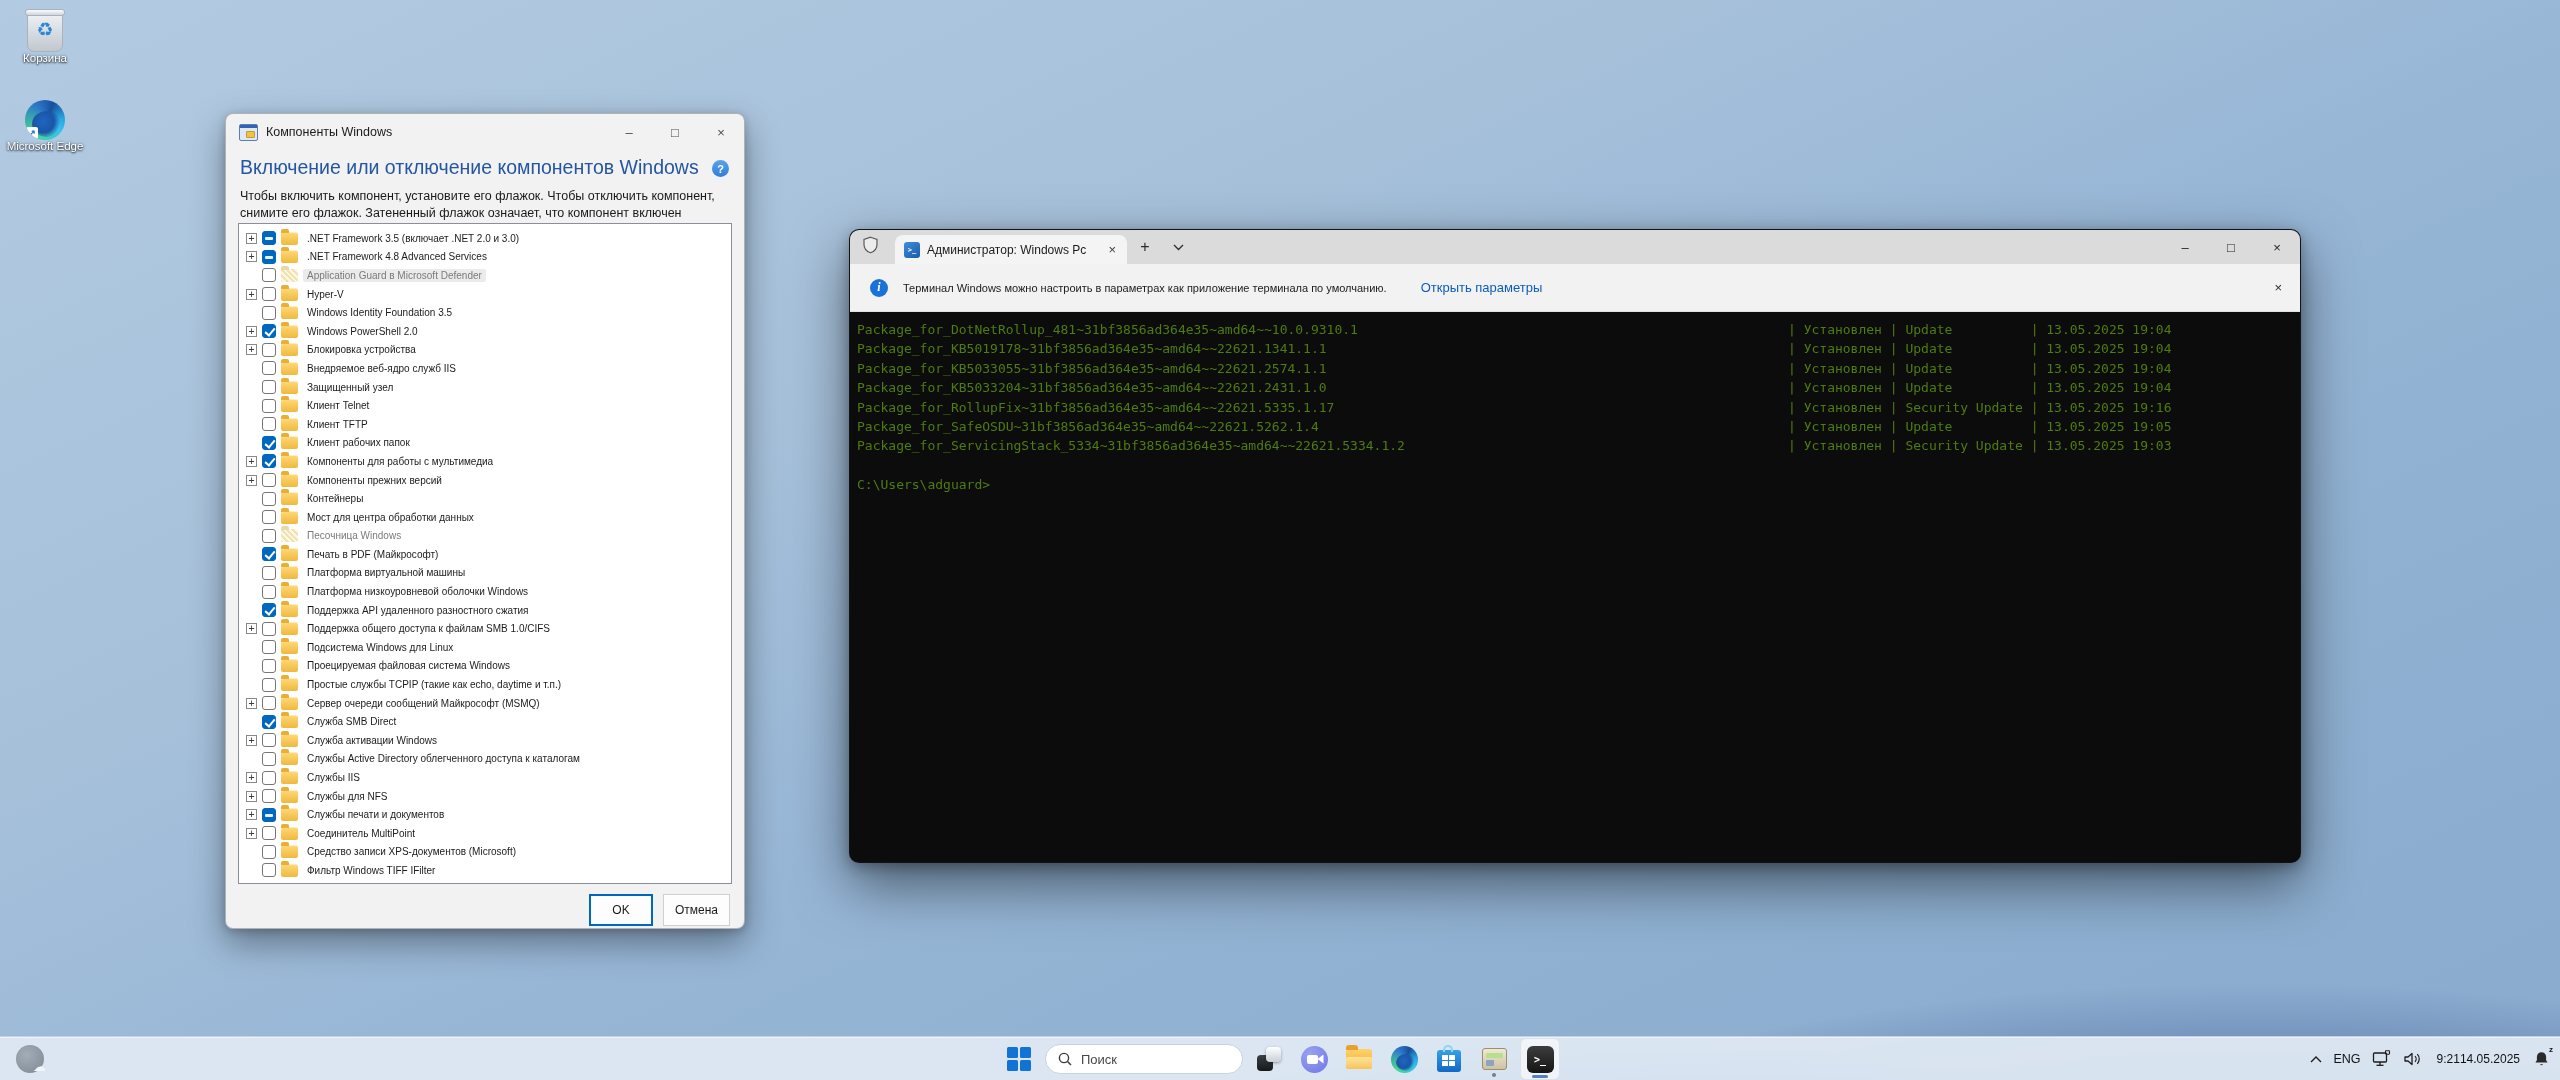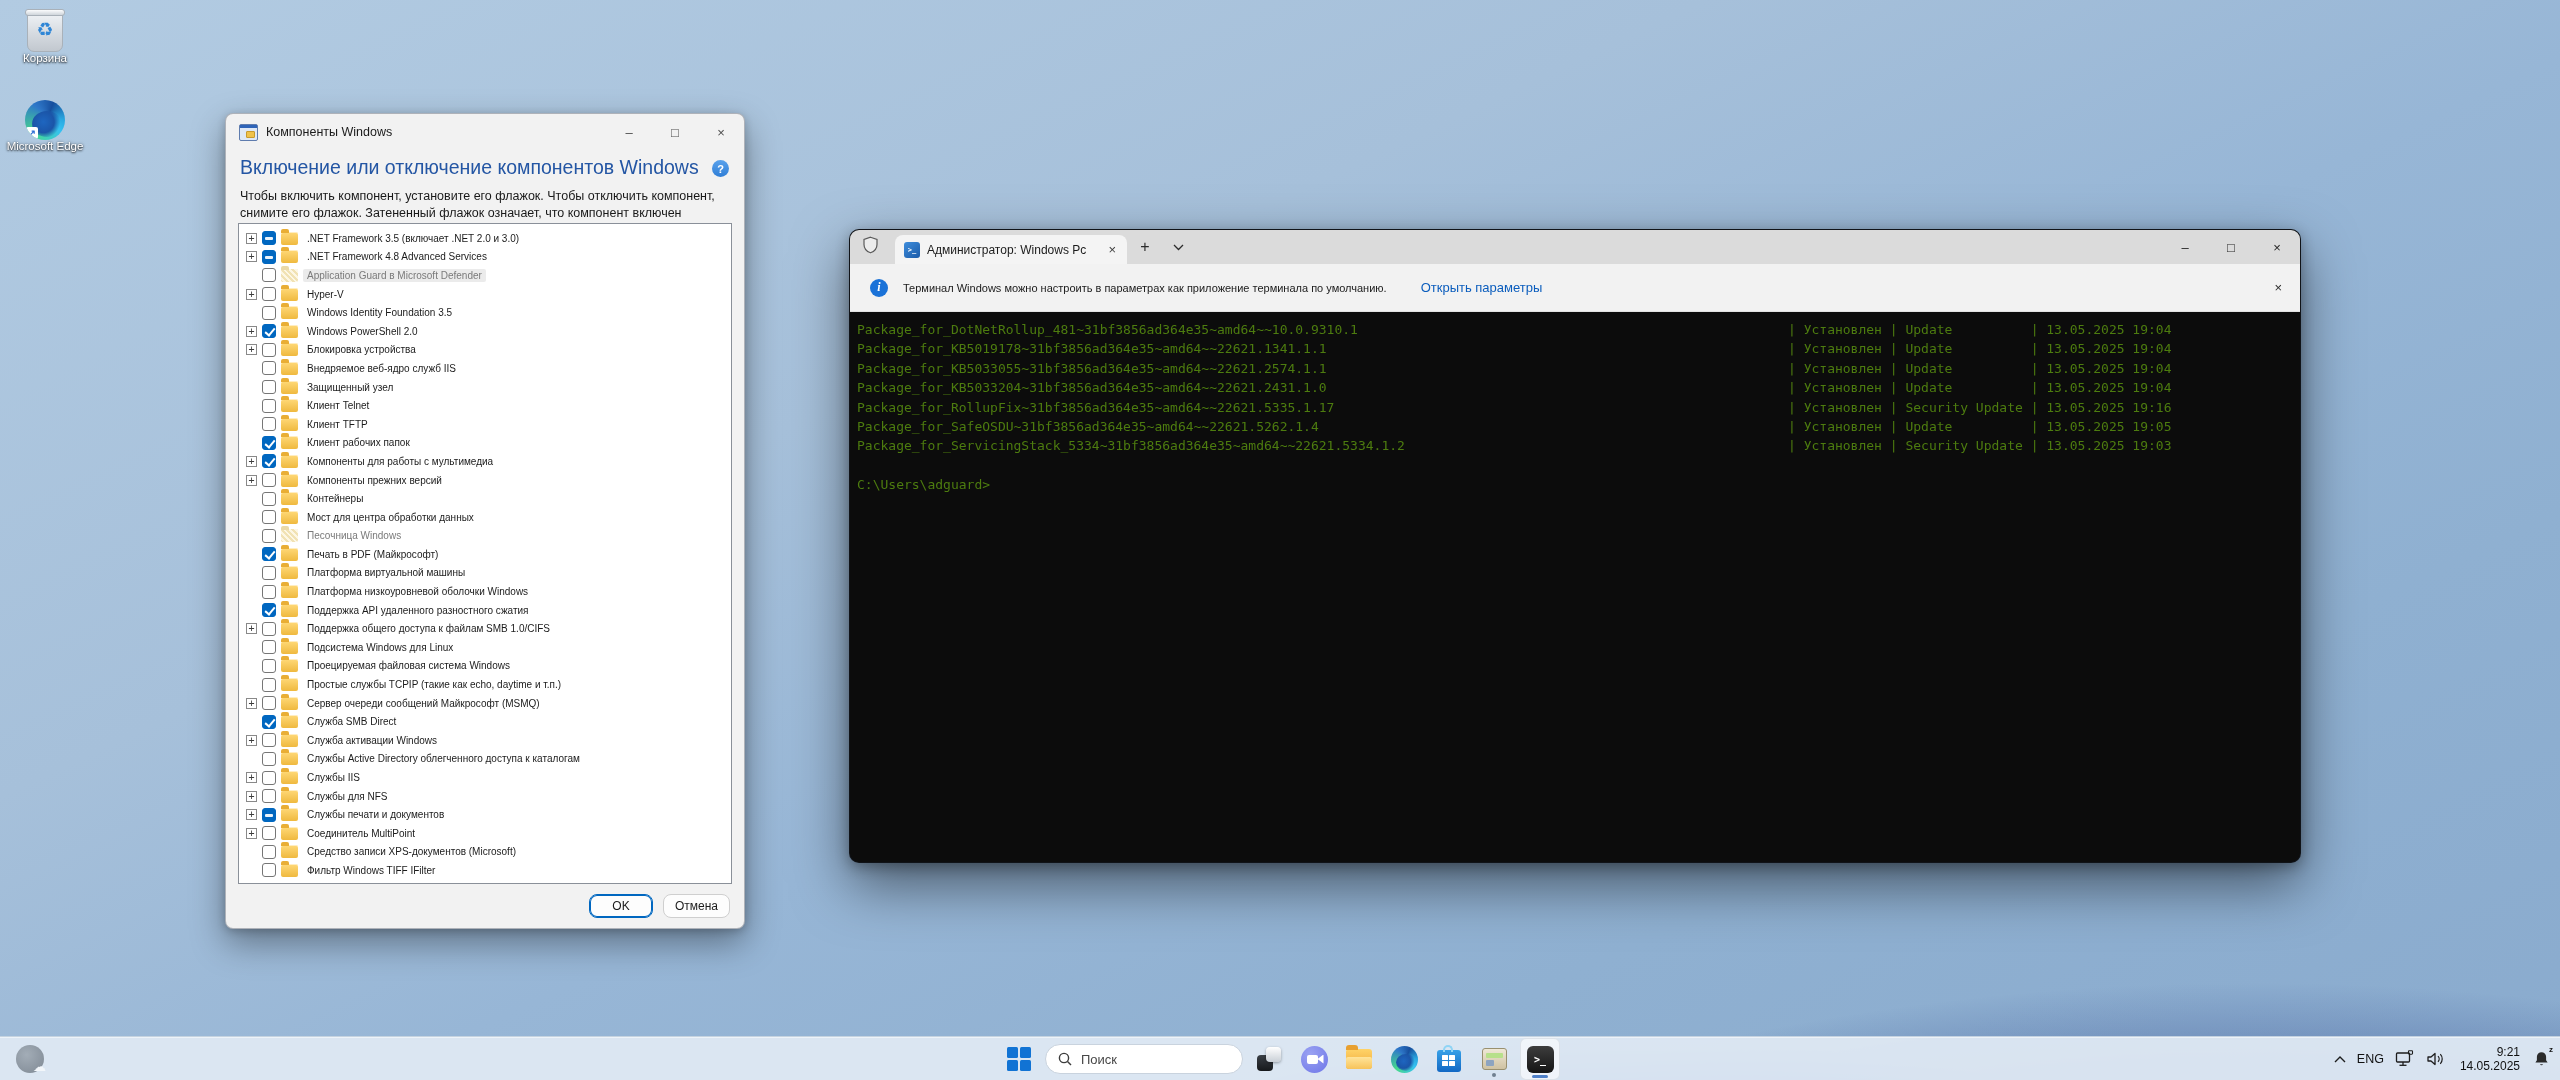--- a/index.html
+++ b/index.html
@@ -63,21 +63,21 @@
      border:solid #fff;border-width:0 2px 2px 0;transform:rotate(40deg)}
   .cb.partial::after{content:"";position:absolute;left:2px;top:5px;width:8px;height:3px;background:#eaf3fb;border-radius:1px}
   .folder{flex:none;width:17px;height:13px;position:relative;margin-right:5px;border-radius:2px;
      background:linear-gradient(#ffd978,#efb93f);box-shadow:inset 0 1px 0 rgba(255,255,255,.55)}
   .folder::before{content:"";position:absolute;top:-3px;left:0;width:8px;height:4px;background:#e9ae35;border-radius:2px 2px 0 0}
   .folder.dim{background:repeating-linear-gradient(45deg,#f1e2b4 0 2px,#fdf7e4 2px 4px);box-shadow:none}
   .folder.dim::before{background:#ead9a8}
   .lbl{font-size:10px;color:#1b1b1b;white-space:nowrap;padding:1px 4px;border-radius:2px}
   .lbl.dim{color:#7a7a7a}
   .lbl.sel{background:#ebebeb}
-  .btn{position:absolute;height:24px;border-radius:8px;background:#fdfdfd;border:1px solid #cfcfcf;
+  .btn{position:absolute;height:32px;border-radius:0;background:#fdfdfd;border:1px solid #cfcfcf;
      font-size:12px;color:#1b1b1b;display:flex;align-items:center;justify-content:center;box-sizing:border-box}
   #okbtn{left:363px;top:780px;width:64px;border-color:#0067c0;box-shadow:0 0 0 1px #0067c0 inset}
   #cancelbtn{left:437px;top:780px;width:67px}
 
   
   #terminal{position:absolute;left:849px;top:229px;width:1450px;height:632px;border-radius:10px;
      overflow:hidden;background:#0c0c0c;border:1px solid rgba(20,25,35,.55);
      box-shadow:0 22px 55px rgba(0,0,0,.5),0 4px 14px rgba(0,0,0,.3)}
   .term-titlebar{height:34px;background:#dbdbdb;display:flex;align-items:stretch}
   .shield{align-self:center;margin:0 6px 0 12px}
@@ -154,21 +154,21 @@
   .store .panes i{background:#fff;border-radius:.5px}
   .feat-ico{width:25px;height:22px;background:linear-gradient(#efe8d6,#cfc2a2);border:1px solid #99906f;
      border-radius:3px;position:relative;box-sizing:border-box}
   .feat-ico::before{content:"";position:absolute;left:3px;top:4px;right:3px;height:5px;background:#b7e08a;border-radius:1px}
   .feat-ico::after{content:"";position:absolute;left:3px;bottom:3px;width:8px;height:6px;background:#8da4c0;border-radius:1px}
   .term-sm{width:27px;height:27px;border-radius:6px;background:linear-gradient(#3d3d3d,#151515);
      color:#fff;font-family:"DejaVu Sans Mono",monospace;font-size:10px;font-weight:bold;
      display:flex;align-items:center;justify-content:center}
   .tb-right{position:absolute;right:10px;top:0;height:44px;display:flex;align-items:center;gap:11px}
   .lang{font-size:12.5px;color:#111}
-  .clock{display:flex;flex-direction:column;align-items:flex-end;font-size:12px;line-height:14px;color:#111;margin-left:4px}
+  .clock{display:flex;align-items:flex-end;font-size:12px;line-height:14px;color:#111;margin-left:4px}
   .trayic{display:flex;align-items:center;justify-content:center}
   .bellwrap{position:relative;margin-left:2px}
   .bellz{position:absolute;right:-3px;top:-5px;font-size:8px;font-weight:bold;color:#111}
 </style>
 </head>
 <body>
 
 <div id="screen">
   <div class="wallpaper"></div>
 

